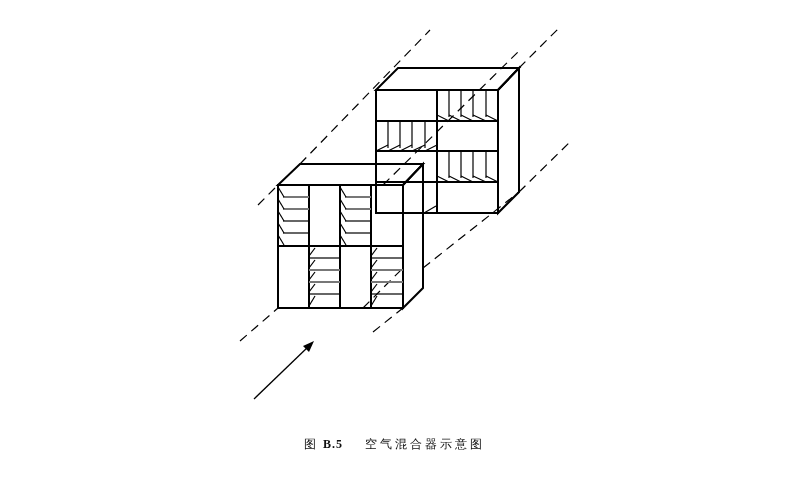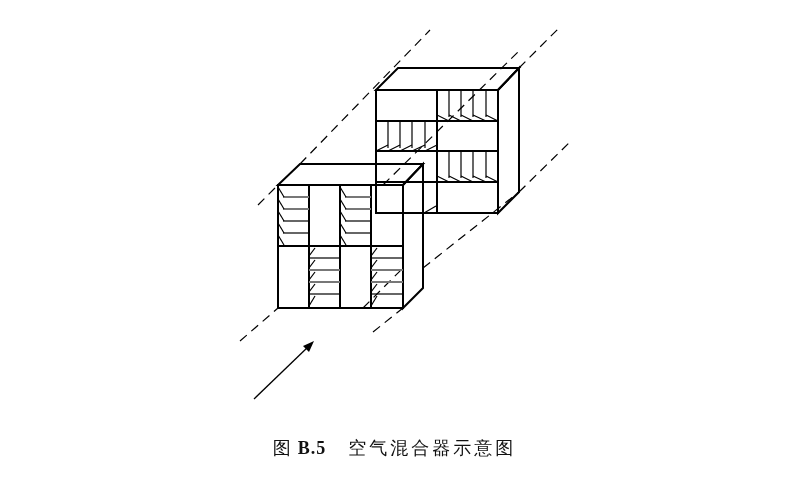--- a/index.html
+++ b/index.html
@@ -1,19 +1,19 @@
 <!DOCTYPE html>
 <html><head>
 <meta charset="utf-8">
 <style>
   html,body{margin:0;padding:0;background:#fff;}
   body{width:789px;height:481px;position:relative;overflow:hidden;}
   svg{position:absolute;left:0;top:0;}
   .caption{position:absolute;left:0;width:789px;top:436px;text-align:center;
-    font-family:"DejaVu Serif",serif;font-size:18px;color:#111;letter-spacing:1px;}
+    font-family:"DejaVu Serif",serif;font-size:12px;color:#111;letter-spacing:1px;}
   .caption .num{font-family:"Liberation Serif",serif;font-weight:bold;margin:0 22px 0 6px;}
   .caption .title{letter-spacing:3px;}
   .e{stroke:#000;stroke-width:2;fill:none;}
   .t{stroke:#000;stroke-width:1.2;fill:none;}
   .g{stroke:#777;stroke-width:2;fill:none;}
   .d{stroke:#000;stroke-width:1.2;fill:none;stroke-dasharray:9,6;}
 </style>
 </head>
 <body>
 

